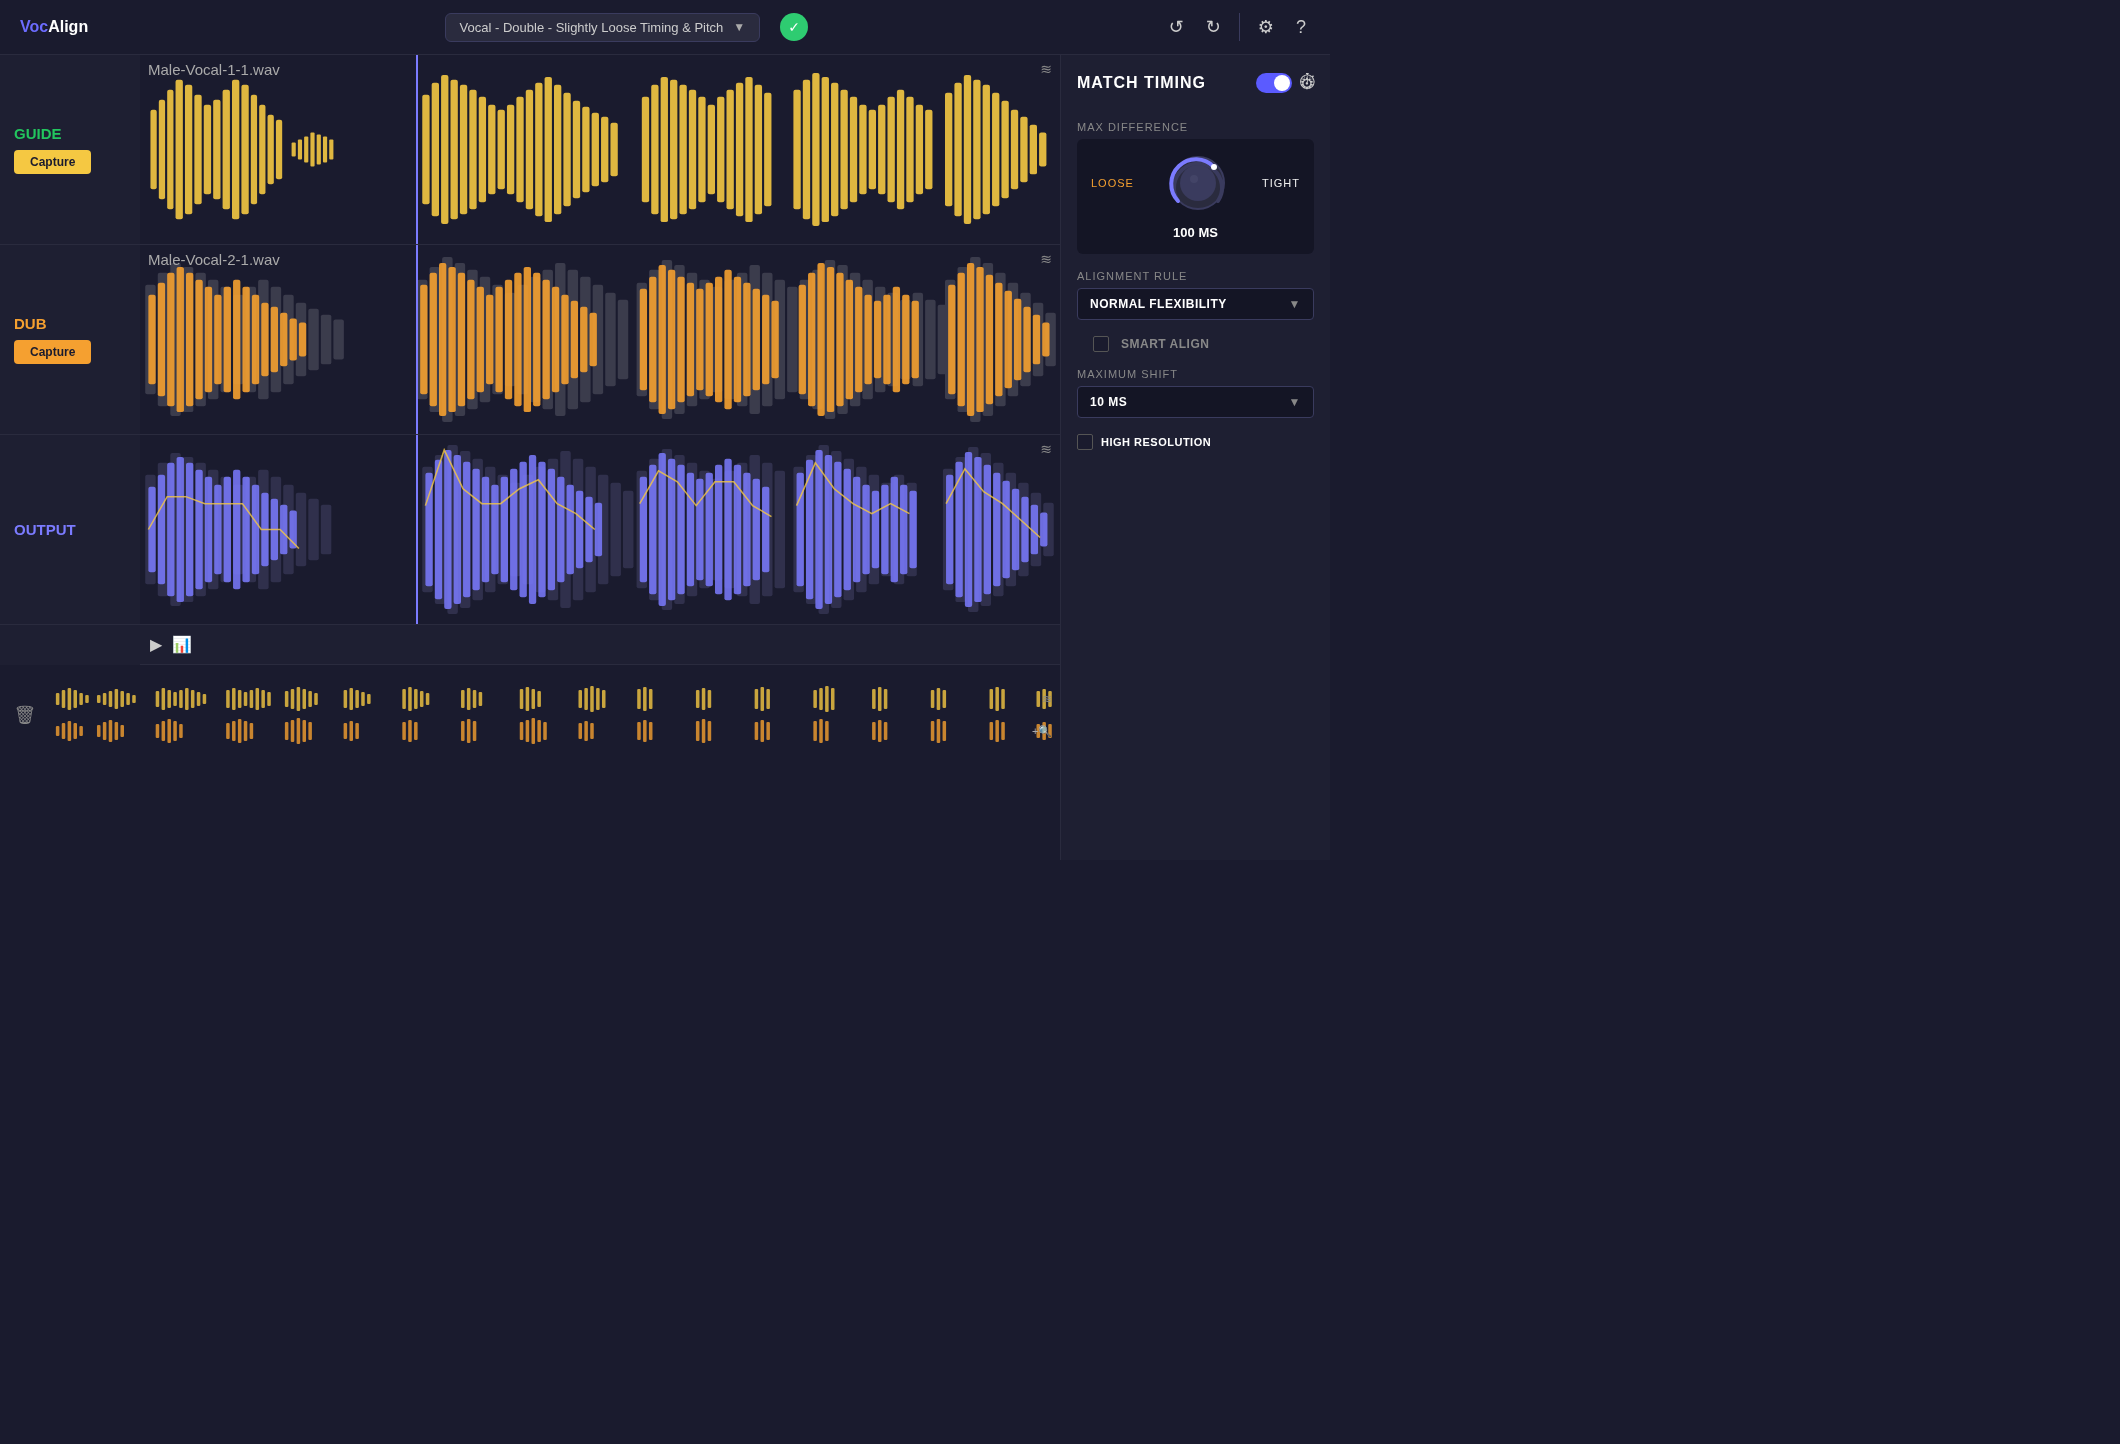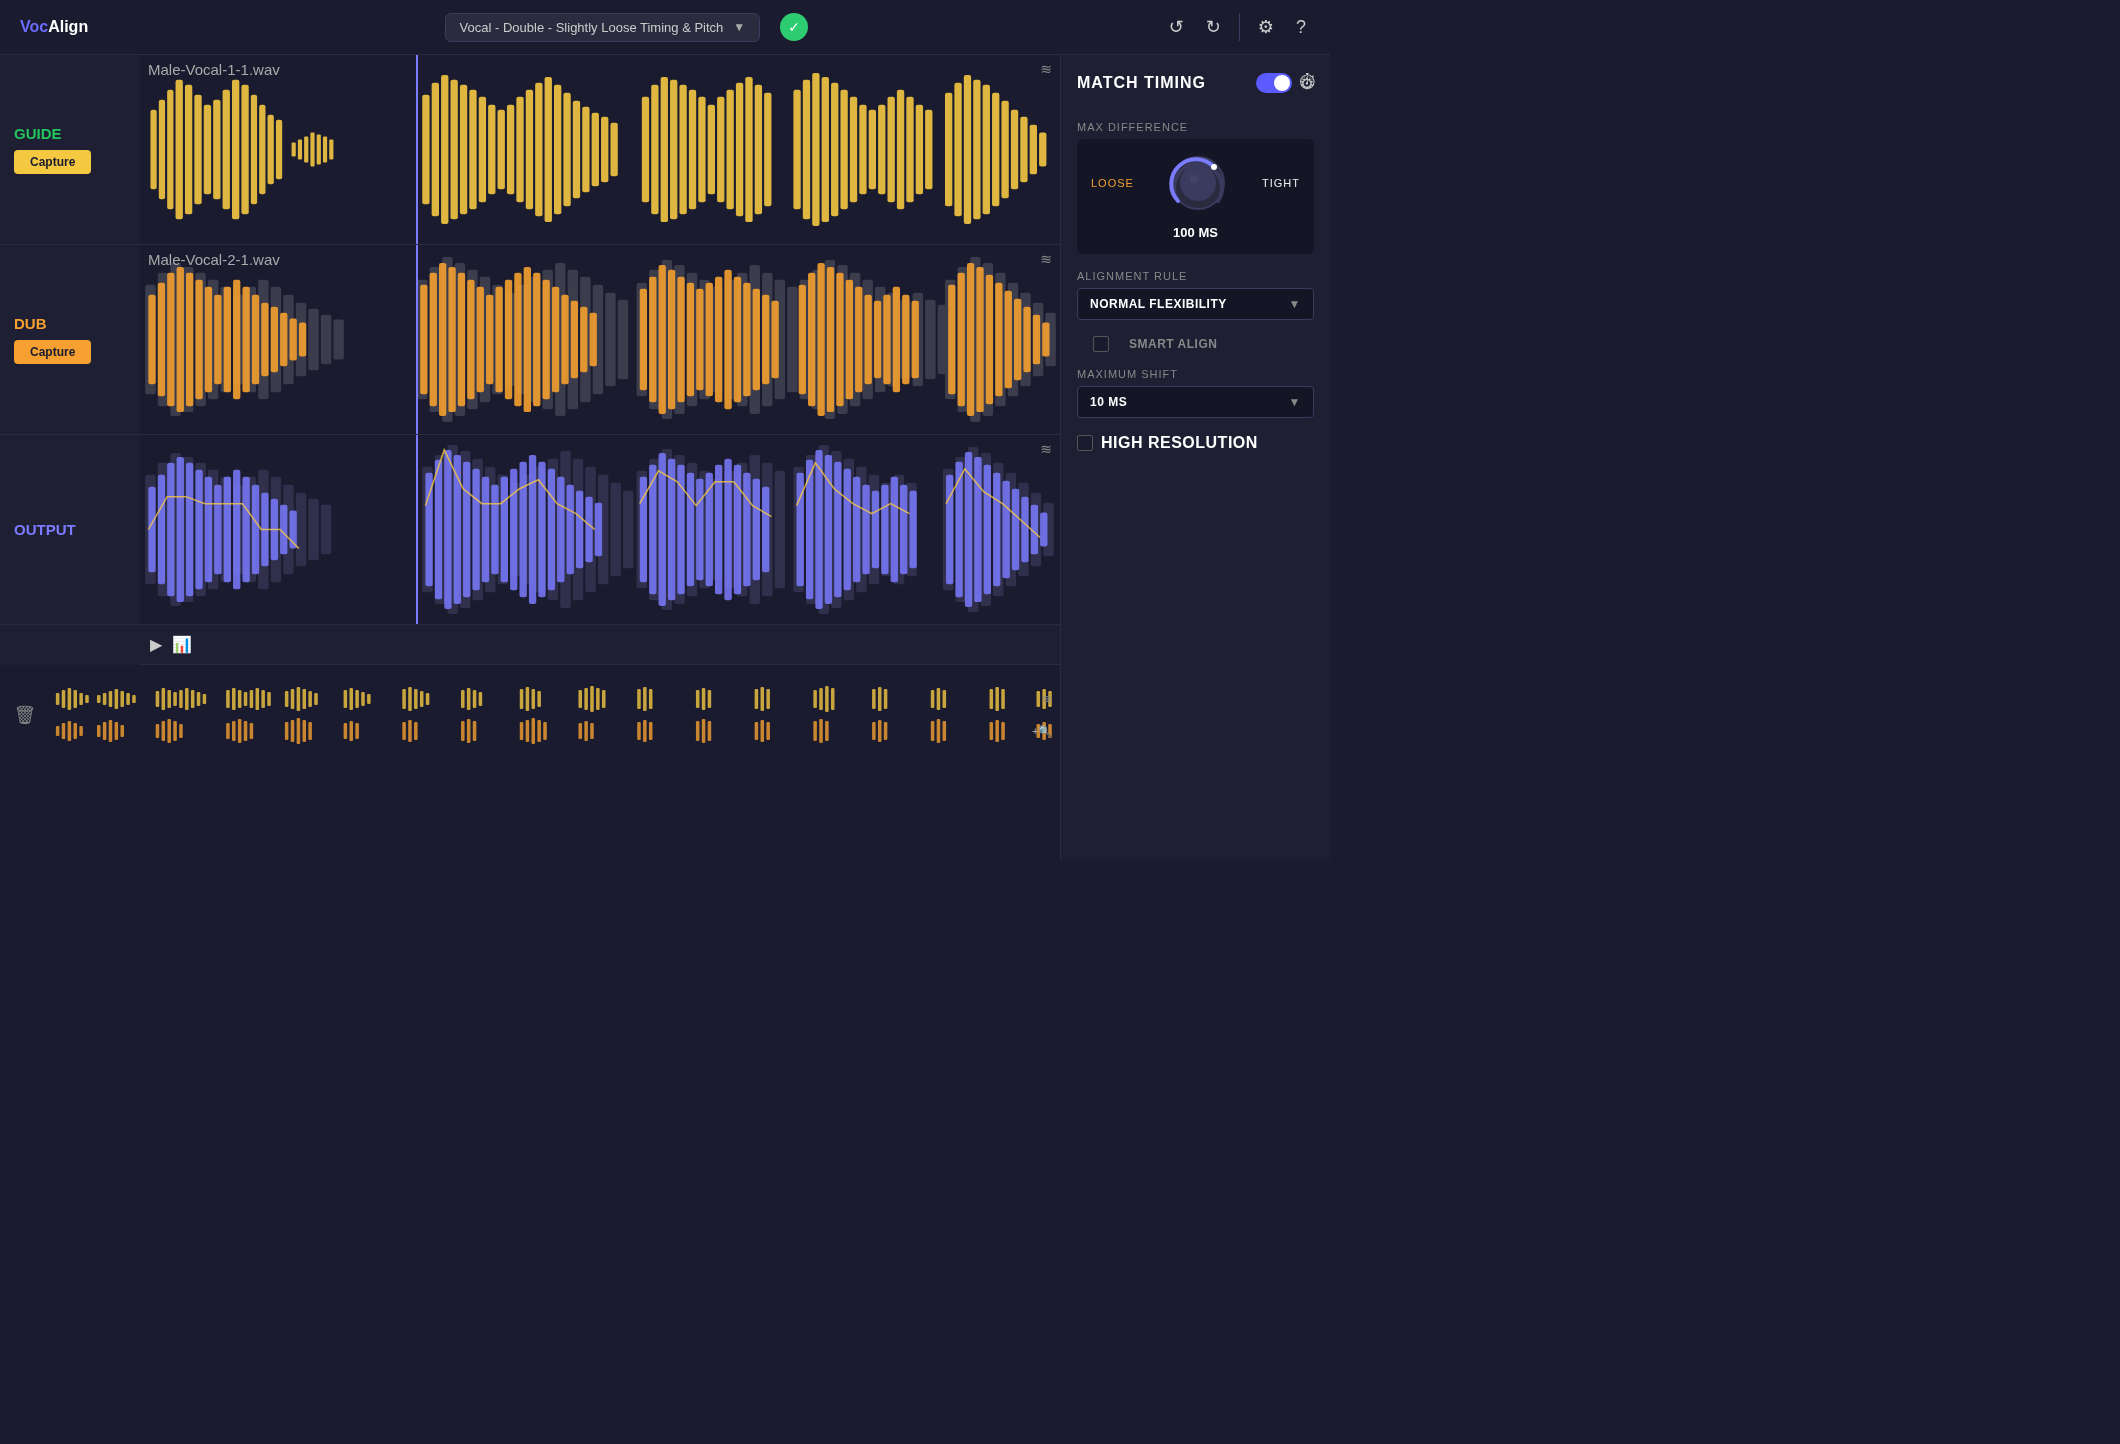--- a/index.html
+++ b/index.html
@@ -345,21 +345,21 @@
       font-weight: bold;
       letter-spacing: 0.5px;
       color: #fff;
     }
     .dropdown .arrow { color: #888; }
 
     
     .smart-align-row {
       display: flex;
       align-items: center;
-      gap: 20px;
+      gap: 12px;
       padding-left: 16px;
     }
     .smart-align-checkbox {
       width: 16px;
       height: 16px;
       border: 1px solid #555;
       background: #1a1b2e;
       border-radius: 2px;
     }
     .smart-align-label {
@@ -379,21 +379,21 @@
       width: 16px;
       height: 16px;
       border: 1px solid #555;
       background: #1a1b2e;
       border-radius: 2px;
       display: flex;
       align-items: center;
       justify-content: center;
     }
     .high-res-label {
-      font-size: 16px;
+      font-size: 11px;
       font-weight: bold;
       color: #fff;
       letter-spacing: 0.5px;
     }
 
     
     .clock-icon-btn {
       position: absolute;
       top: 14px;
       right: 14px;

